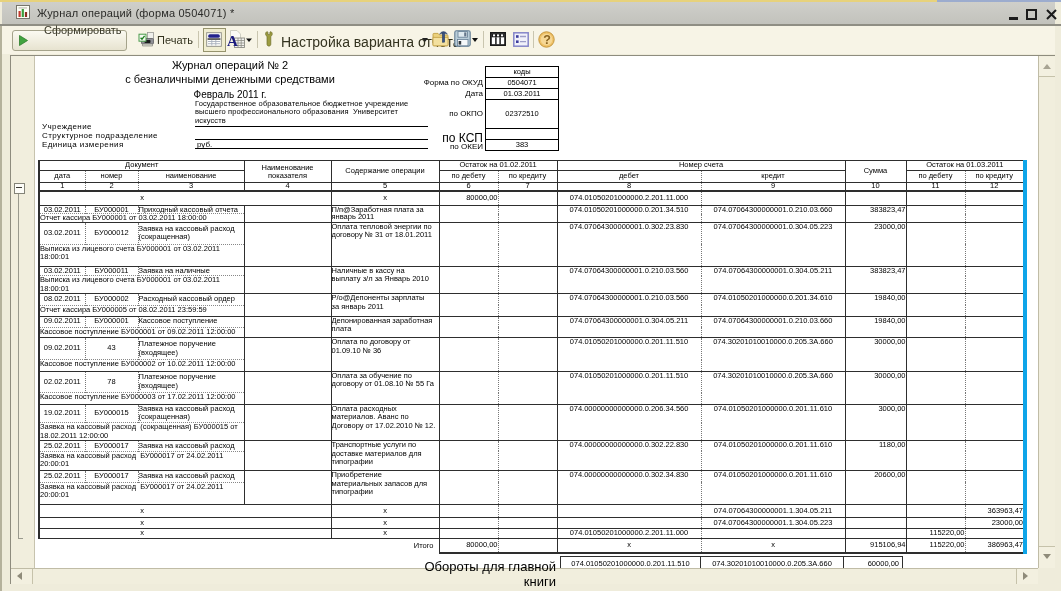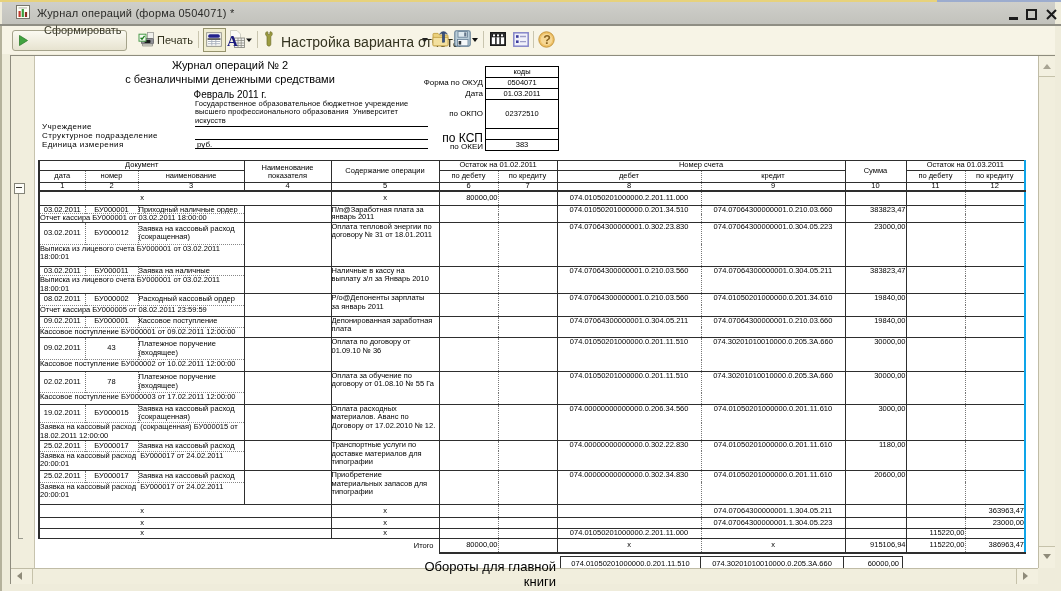--- a/index.html
+++ b/index.html
@@ -33,21 +33,21 @@
 #maintbl{position:absolute;left:38px;top:160px;}
 #maintbl td{padding:0;font-size:7.5px;line-height:8.5px;color:#000;overflow:hidden;white-space:nowrap;}
 td.ct{text-align:center;vertical-align:middle;}
 td.tp{vertical-align:top;padding-top:1px;}
 td.lf{text-align:left;padding-left:2px;}
 td.rt{text-align:right;padding-right:3px;}
 td.wr{white-space:normal;}
 td.cbx{font-size:7.5px;line-height:8px;}
 
 .bl{border-left:2px solid #2e2e2e;}
-.br{border-right:2px solid #0ea5e9;}
+.br{border-right:4px solid #0ea5e9;}
 .st{border-top:1px solid #2e2e2e;}
 .sb2{border-bottom:2px solid #2e2e2e;}
 .vr{border-right:1px solid #2e2e2e;}
 .dr{border-right:1px dotted #777;}
 .dt{border-top:1px dotted #888;padding-top:0 !important;}
 .sb{border-bottom:1px solid #2e2e2e;}
 .vl{border-left:1px solid #2e2e2e;}
 #maintbl tr.hn>td{line-height:6.5px;}
 #maintbl tr.r1>td{line-height:7.5px;}
 </style></head>
@@ -281,21 +281,21 @@
         <td class="vr"></td>
         <td class="ct dr">074.01050201000000.2.201.11.000</td>
         <td class="ct vr"></td>
         <td class="vr"></td>
         <td class="dr"></td>
         <td class="br"></td>
       </tr>
       <tr class="r1" style="height:8px">
         <td class="ct dr st bl">03.02.2011</td>
         <td class="ct dr st">БУ000001</td>
-        <td class="lf vr st">Приходный наличные ордер</td>
+        <td class="lf vr st">Приходный кассовый отчета</td>
         <td class="vr st" rowspan="2"></td>
         <td class="tp lf vr st" rowspan="2">П/п@Заработная плата за<br>январь 2011</td>
         <td class="tp rt dr st" rowspan="2"></td>
         <td class="vr st" rowspan="2"></td>
         <td class="tp ct dr st" rowspan="2">074.01050201000000.0.201.34.510</td>
         <td class="tp ct vr st" rowspan="2">074.07064300000001.0.210.03.660</td>
         <td class="tp rt vr st" rowspan="2">383823,47</td>
         <td class="tp rt dr st" rowspan="2"></td>
         <td class="tp rt br st" rowspan="2"></td>
       </tr>

